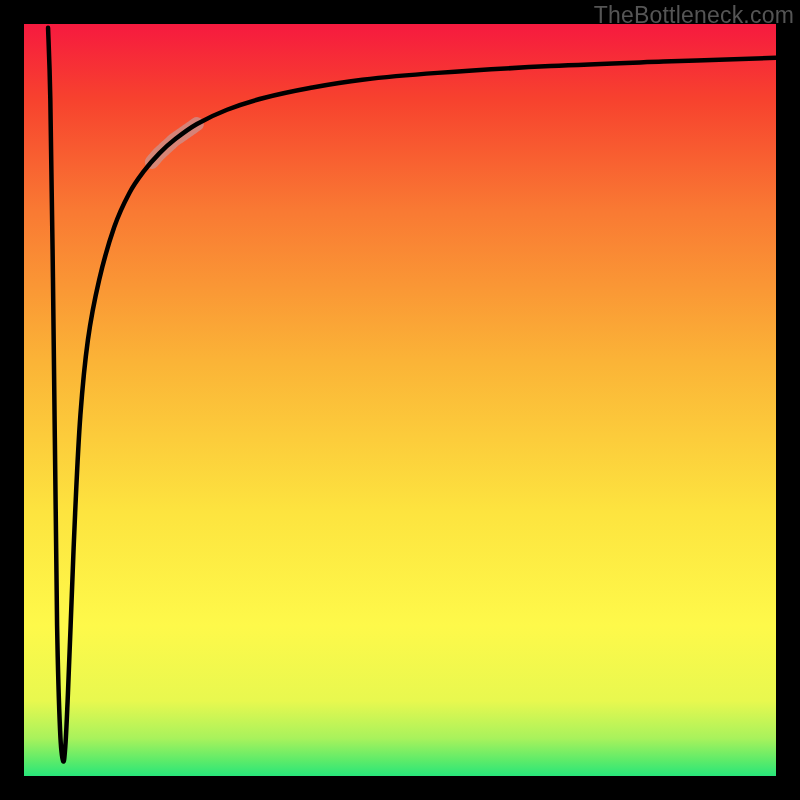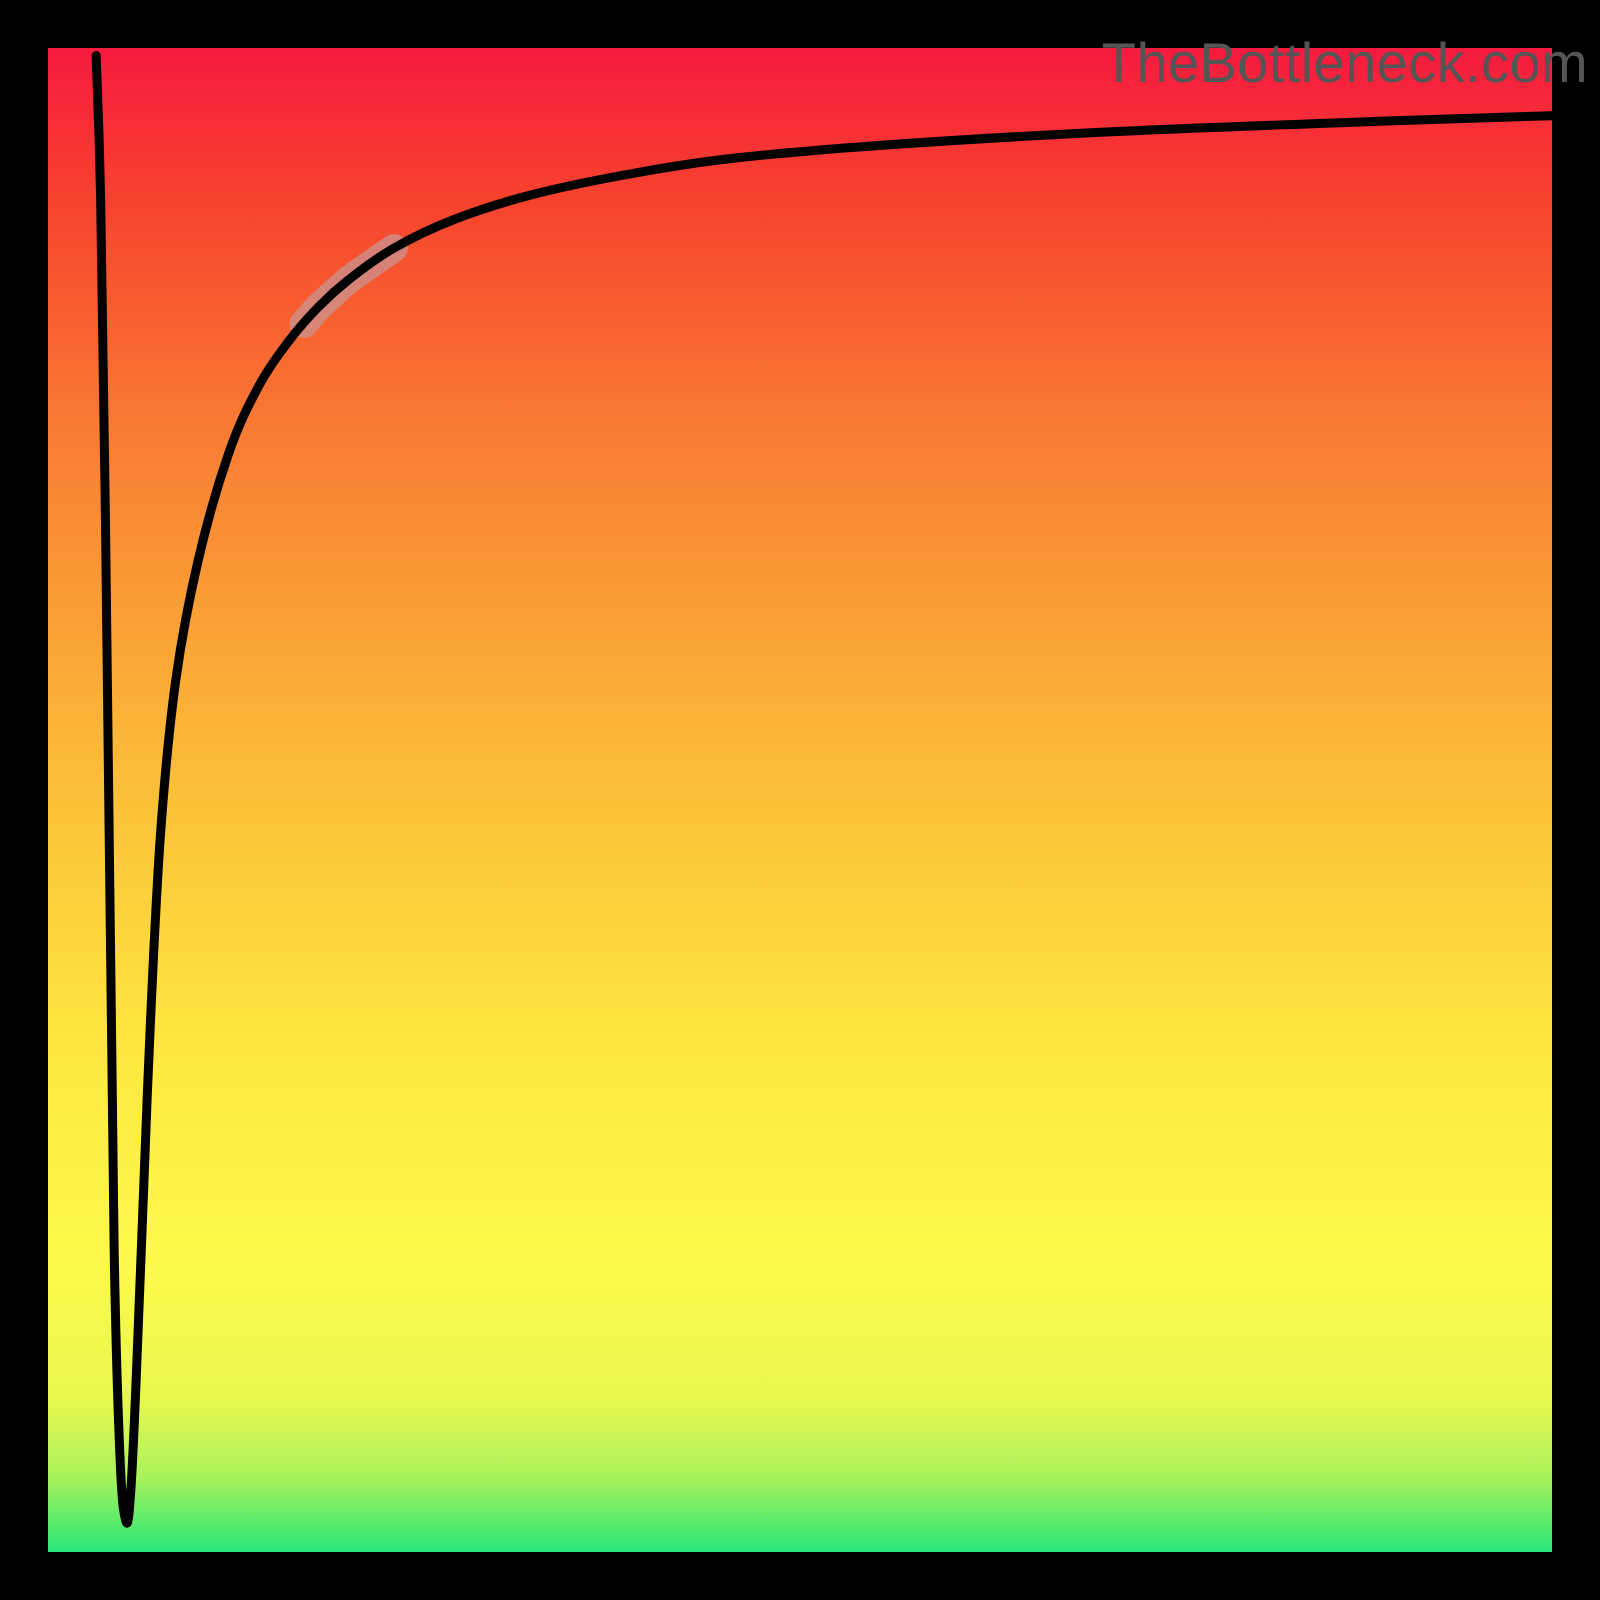--- a/index.html
+++ b/index.html
@@ -10,24 +10,24 @@
     height: 800px;
     overflow: hidden;
   }
   .stage {
     position: relative;
     width: 800px;
     height: 800px;
   }
   .watermark {
     position: absolute;
-    top: 16px;
+    top: 2px;
     right: 6px;
     font-family: Arial, Helvetica, sans-serif;
-    font-size: 28px;
+    font-size: 23px;
     font-weight: 400;
     color: #555555;
     letter-spacing: 0.2px;
     user-select: none;
   }
   svg {
     display: block;
   }
 </style>
 </head>

